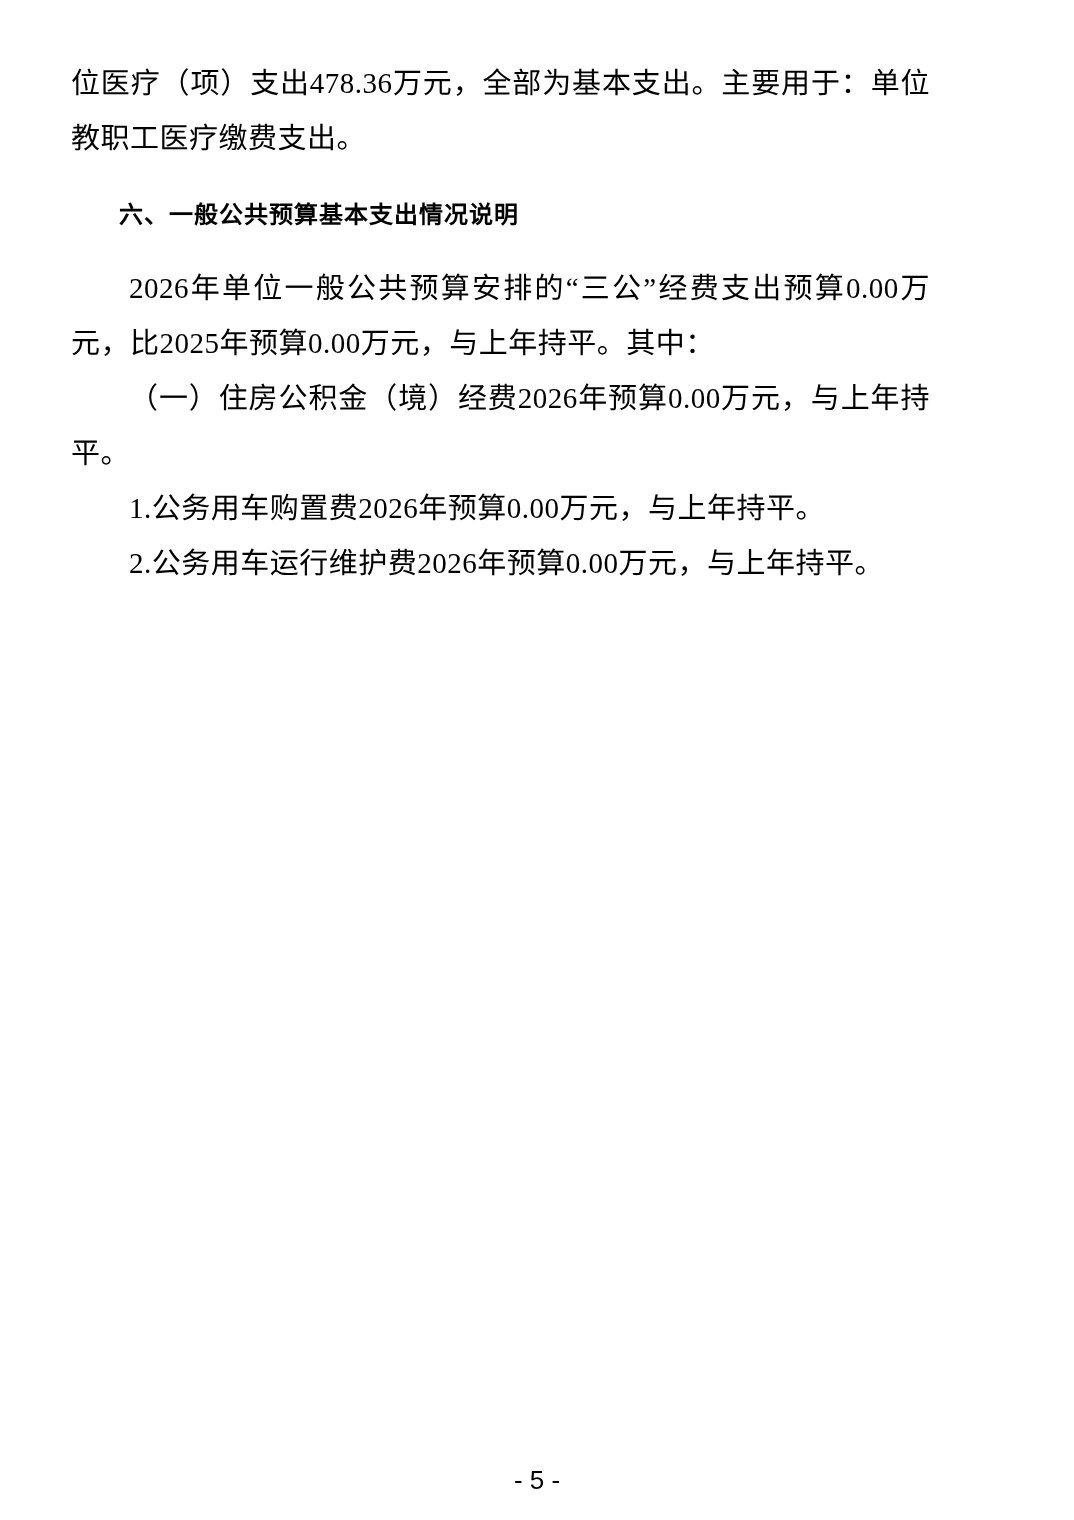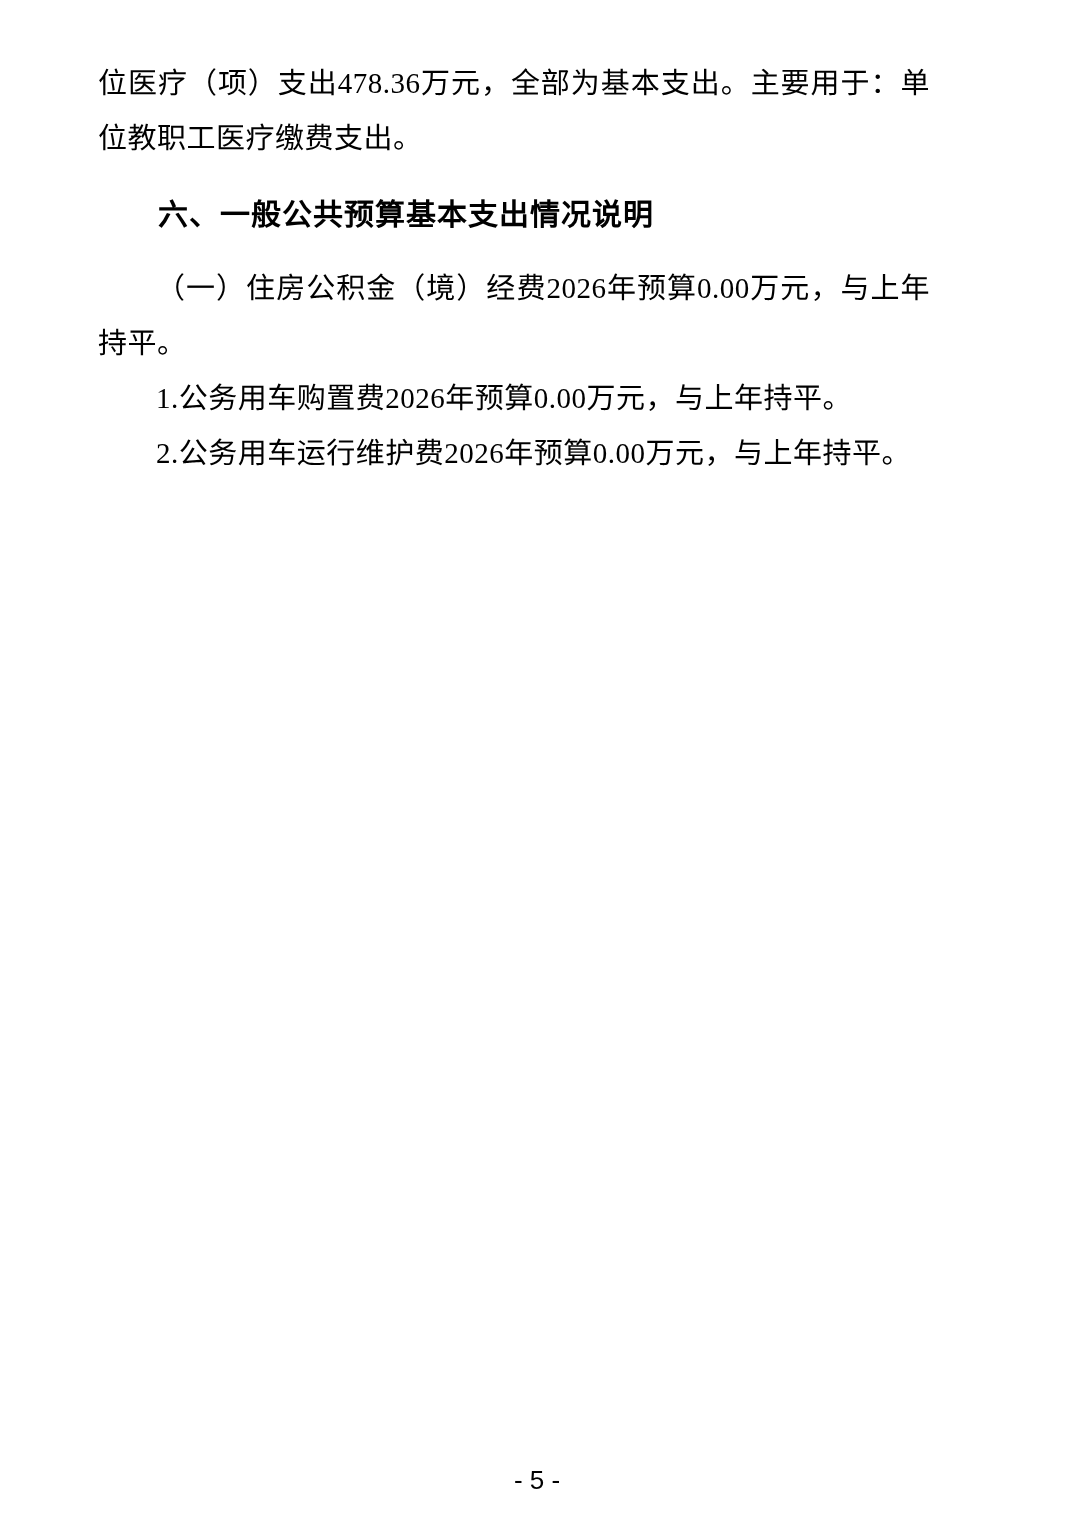--- a/index.html
+++ b/index.html
@@ -9,39 +9,39 @@
     height: 1520px;
     position: relative;
     font-family: "Liberation Serif", serif;
     color: #000000;
   }
   .page {
     width: 1074px;
     height: 1520px;
     background: #ffffff;
     position: relative;
-    padding: 56px 144px 0 98px;
+    padding: 56px 144px 0 71px;
     overflow: hidden;
   }
   .para {
     font-size: 29px;
     line-height: 55px;
     text-align: justify;
     text-justify: inter-ideograph;
     text-indent: 2em;
     font-family: "Liberation Serif", serif;
     letter-spacing: 0.5px;
   }
   .para.continuation {
     text-indent: 0;
   }
   .section-heading {
     font-family: "Liberation Sans", sans-serif;
     font-weight: bold;
-    font-size: 30px;
+    font-size: 24px;
     line-height: 55px;
     text-indent: 2em;
     margin-top: 21px;
     margin-bottom: 19px;
     color: #000000;
     letter-spacing: 1px;
   }
   .page-footer {
     position: absolute;
     bottom: 24px;
@@ -60,20 +60,21 @@
 
   <p class="para continuation">位医疗（项）支出478.36万元，全部为基本支出。主要用于：单位教职工医疗缴费支出。</p>
 
 
   <h2 class="section-heading">六、一般公共预算基本支出情况说明</h2>
 
 
 
 
 
+  <p class="para">2026年单位一般公共预算安排的“三公”经费支出预算0.00万元，比2025年预算0.00万元，与上年持平。其中：</p>
 
   <p class="para">（一）住房公积金（境）经费2026年预算0.00万元，与上年持平。</p>
 
 
 
   <p class="para">1.公务用车购置费2026年预算0.00万元，与上年持平。</p>
 
   <p class="para">2.公务用车运行维护费2026年预算0.00万元，与上年持平。</p>
 
   <div class="page-footer">- 5 -</div>

